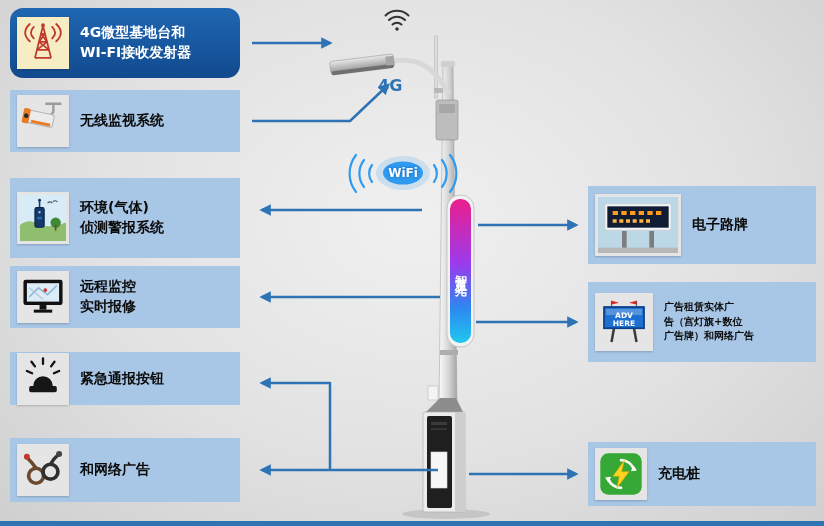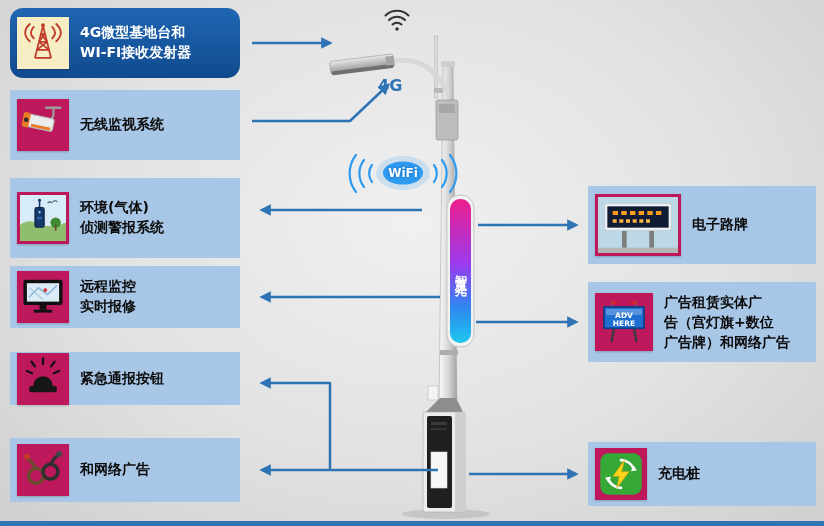--- a/index.html
+++ b/index.html
@@ -10,39 +10,39 @@
   }
   #scene{position:absolute;left:0;top:0;}
   
   .fbox{
     position:absolute;left:10px;width:230px;box-sizing:border-box;
     background:#a8c6e6;display:flex;align-items:center;gap:11px;padding:0 7px;
   }
   .fbox.hl{background:linear-gradient(180deg,#1f66b2,#114a8e);border-radius:13px;}
   .fbox.hl .lbl{color:#fff;}
   .tile{
-    flex:0 0 auto;width:52px;height:52px;background:#be185d;
+    flex:0 0 auto;width:52px;height:52px;background:#e5e5e5;
     display:flex;align-items:center;justify-content:center;
     box-shadow:0 1px 2px rgba(0,0,0,.2);
   }
   .tile-yellow{background:#f6edc4;}
   .lbl{
     font-size:14px;font-weight:bold;color:#0b0b0b;line-height:1.4;
     white-space:pre-line;
   }
   .lb1{top:8px;height:70px}
-  .lb2{top:90px;height:70px}
+  .lb2{top:90px;height:62px}
   .lb3{top:178px;height:80px}
   .lb4{top:266px;height:62px}
   .lb5{top:352px;height:53px}
   .lb6{top:438px;height:64px}
   .rbox{left:588px;width:228px;}
   .rb1{top:186px;height:78px}
   .rb2{top:282px;height:80px}
-  .rb2 .lbl{font-size:14px;line-height:1.45;}
+  .rb2 .lbl{font-size:10px;line-height:1.45;}
   .rb3{top:442px;height:64px}
   .tile-wide{width:86px;height:62px;}
   
   #g4-label{position:absolute;left:378px;top:32px;font-size:16px;font-weight:bold;color:#2e74b5;margin-top:44px;}
   #wifi-label{position:absolute;left:373px;top:166px;width:60px;text-align:center;
     font-size:12px;font-weight:bold;color:#fff;text-shadow:0 0 3px rgba(0,60,140,.6);}
   #banner-text{
     position:absolute;left:450px;top:202px;width:21px;height:138px;
     writing-mode:vertical-rl;text-orientation:upright;
     display:flex;align-items:center;justify-content:center;

